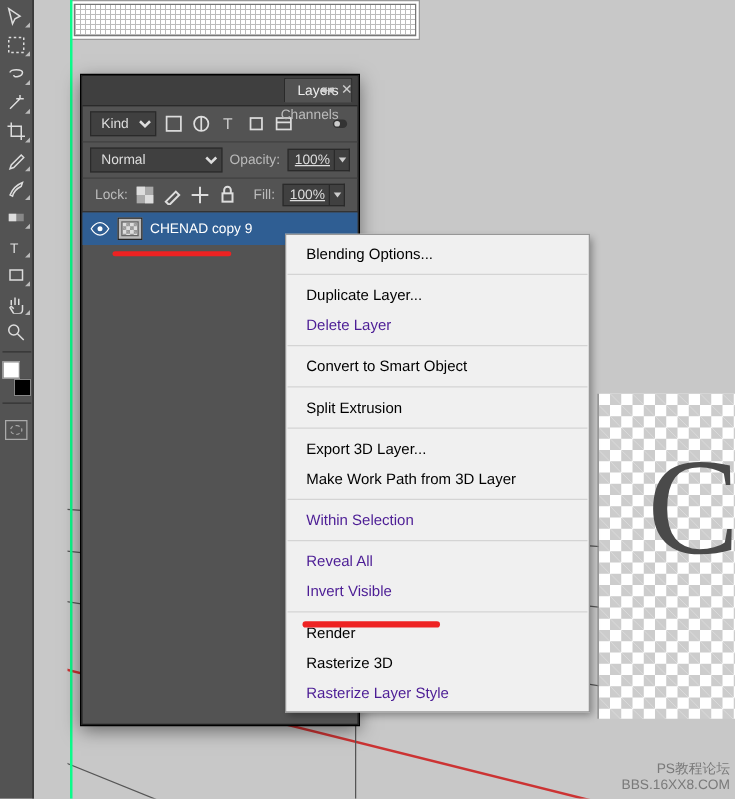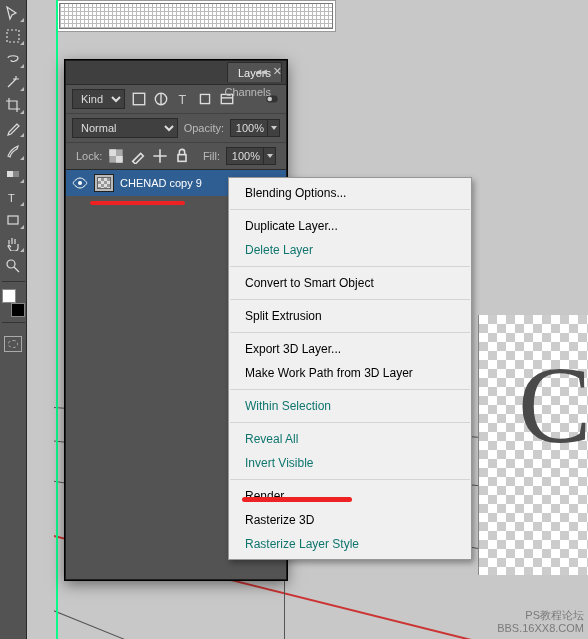--- a/index.html
+++ b/index.html
@@ -44,41 +44,41 @@
 .panel-tab { padding:4px 10px 3px; font-size:11px; color:#bbb; border:1px solid transparent; border-bottom:none; }
 .panel-tab.active { background:#535353; color:#eee; border-color:#2a2a2a; border-top-left-radius:2px; border-top-right-radius:2px; position:relative; top:1px; }
 .panel-topicons { position:absolute; right:4px; top:4px; display:flex; gap:6px; color:#ccc; font-size:10px;}
 .panel-topicons span{ cursor:default; }
 
 .panel-row { display:flex; align-items:center; padding:4px 6px; gap:6px; border-bottom:1px solid #414141; }
 .panel-row.filters select.kind { background:#404040; color:#ddd; border:1px solid #2a2a2a; height:20px; padding:0 4px; }
 .filter-ico { width:16px; height:16px; display:flex; align-items:center; justify-content:center; color:#ccc; }
 .panel-row.blend select.mode { flex:1; background:#404040; color:#ddd; border:1px solid #2a2a2a; height:20px; padding:0 4px; }
 .lbl { color:#bbb; }
-.pct-field { display:flex; align-items:flex-end; }
+.pct-field { display:flex; align-items:flex-end;text-decoration:underline; }
 .pct-field input { width:38px; background:#404040; border:1px solid #2a2a2a; color:#ddd; height:18px; text-align:right; padding-right:3px; }
 .pct-field .dd { width:12px; height:18px; background:#404040; border:1px solid #2a2a2a; border-left:none; display:flex; align-items:center; justify-content:center; }
 .tri-down { width:0;height:0;border-left:3px solid transparent;border-right:3px solid transparent;border-top:4px solid #ccc; }
 
 .lock-row { display:flex; align-items:center; padding:4px 10px; gap:6px; border-bottom:1px solid #2a2a2a; }
 .lock-row .ico { width:16px; height:16px; display:flex; align-items:center; justify-content:center; color:#ccc; font-size:12px; }
 
 .layer-list { position:relative; }
 .layer-item { display:flex; align-items:center; height:26px; background:#2f5e93; color:#fff; padding:0 6px; gap:6px; }
 .eye { width:16px; height:16px; display:flex; align-items:center; justify-content:center; }
 .layer-thumb { width:20px; height:18px; background:#bbb; border:1px solid #222; position:relative; }
 .layer-thumb::after { content:""; position:absolute; inset:2px; border:1px solid #666; background:linear-gradient(45deg,#999 25%,transparent 25%,transparent 75%,#999 75%),linear-gradient(45deg,#999 25%,#ddd 25%,#ddd 75%,#999 75%); background-size:6px 6px; background-position:0 0,3px 3px;}
 .layer-name { flex:1; font-size:11px; }
 
 .red-under { position:absolute; left:90px; top:201px; width:95px; height:4px; background:#e22; border-radius:2px; z-index:7; }
 
 
-.ctx { position:absolute; left:228px; top:177px; width:244px; background:#f0f0f0; border:1px solid #979797; box-shadow:2px 3px 6px rgba(0,0,0,.35); padding:3px 0; z-index:10; color:#000; }
+.ctx { position:absolute; left:228px; top:187px; width:244px; background:#f0f0f0; border:1px solid #979797; box-shadow:2px 3px 6px rgba(0,0,0,.35); padding:3px 0; z-index:10; color:#000; }
 .ctx-item { padding:5px 16px; font-size:12px; color:#000; }
-.ctx-item.disabled { color:#0f766e; }
+.ctx-item.disabled { color:#4c1d95; }
 .ctx-sep { height:1px; background:#d4d4d4; margin:4px 1px; }
 .red-under2 { position:absolute; left:242px; top:497px; width:110px; height:5px; background:#e22; border-radius:3px; z-index:11; }
 
 
 .wm { position:absolute; right:4px; bottom:4px; font-size:10px; color:#7a7a7a; line-height:1.2; text-align:right; z-index:3;}
 
 
 .stk { stroke:#ddd; stroke-width:1.2; fill:none; }
 </style>
 </head>

